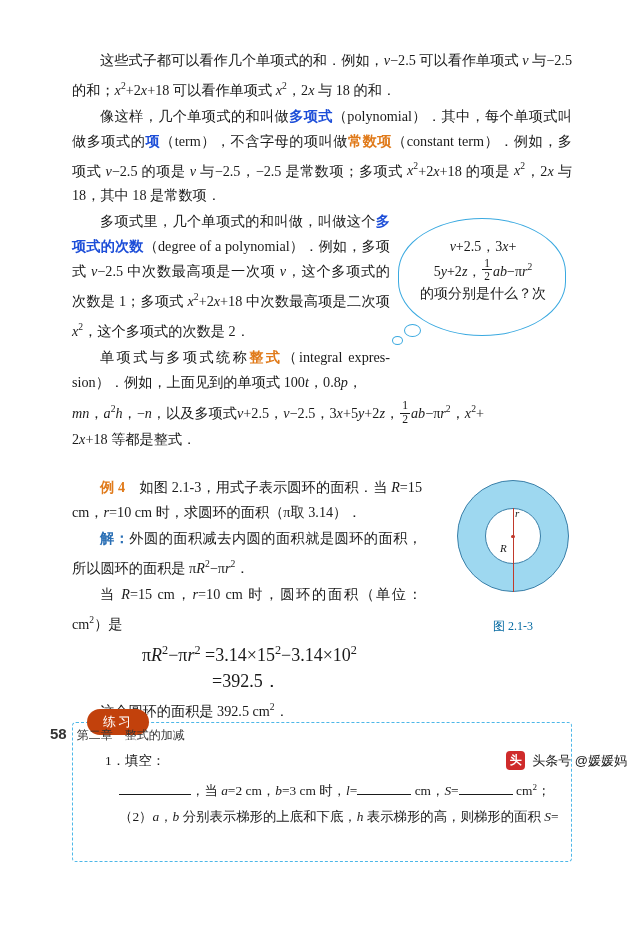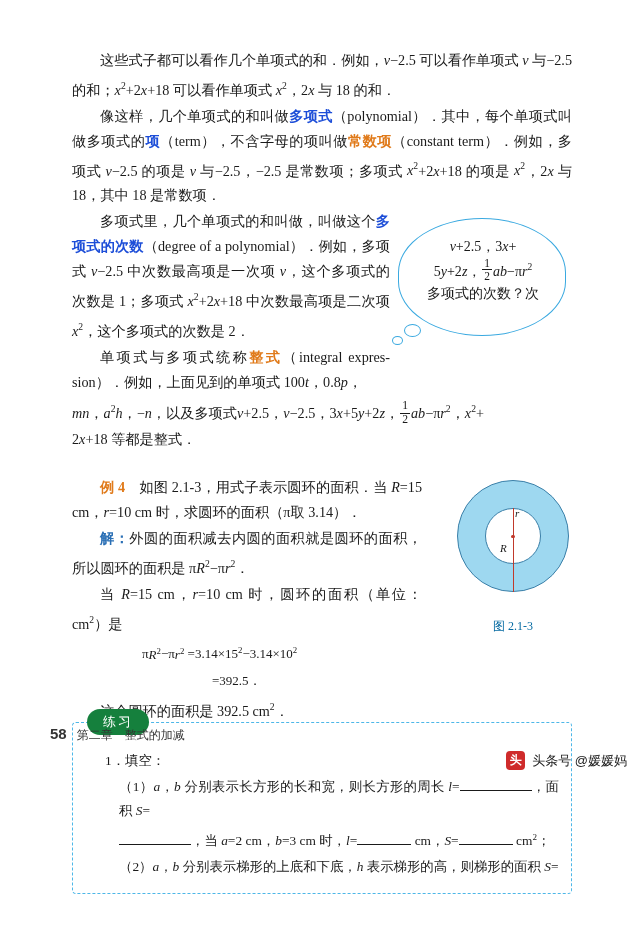--- a/index.html
+++ b/index.html
@@ -167,21 +167,21 @@
     border: 1.5px dashed #4db7e8;
     border-radius: 4px;
     box-sizing: border-box;
     padding: 26px 12px 12px 16px;
     min-height: 140px;
   }
   .practice-tab {
     position: absolute;
     left: 14px;
     top: -14px;
-    background: #15803d;
+    background: #c2410c;
     color: #ffffff;
     font-size: 13px;
     font-family: "Liberation Sans", sans-serif;
     padding: 4px 16px;
     border-radius: 13px;
     letter-spacing: 2px;
   }
   .practice p {
     font-size: 13.4px;
     line-height: 24px;
@@ -218,21 +218,21 @@
     border-radius: 4px;
     background: #cf2b2b;
     color: #fff;
     font-size: 12px;
     line-height: 19px;
     text-align: center;
     font-weight: bold;
   }
   .eq-block {
     margin: 0;
-    font-size: 13px;
+    font-size: 18px;
     line-height: 26px;
   }
   .eq-indent { padding-left: 70px; }
   .eq-indent2 { padding-left: 140px; }
 </style>
 </head>
 <body>
 
 <div class="page">
 
@@ -288,44 +288,41 @@
     </p>
   </div>
 
   <div class="bubble-wrap">
     <div class="bubble"></div>
     <div class="bub-dot d1"></div>
     <div class="bub-dot d2"></div>
     <div class="bubble-text">
       <div><span class="math">v</span>+2.5，3<span class="math">x</span>+</div>
       <div>5<span class="math">y</span>+2<span class="math">z</span>，<span class="frac"><span class="num">1</span><span class="den">2</span></span><span class="math">ab</span>−π<span class="math">r<sup>2</sup></span></div>
-      <div>多项式的次数？次</div>
+      <div>的项分别是什么？次</div>
     </div>
   </div>
 
   <div class="figure">
     <div class="annulus">
       <div class="ring-outer"></div>
       <div class="ring-inner"></div>
       <div class="r-line r-small"></div>
       <div class="r-line r-big"></div>
       <div class="center-dot"></div>
       <div class="lbl-r-small">r</div>
       <div class="lbl-r-big">R</div>
     </div>
     <div class="fig-caption">图 2.1-3</div>
   </div>
 
   <div class="practice">
     <div class="practice-tab">练习</div>
     <p style="padding-left:16px;">1．填空：</p>
     <p style="padding-left:30px;">
-      （1）<span class="math">a</span>，<span class="math">b</span> 分别表示长方形的长和宽，则长方形的周长 <span class="math">l</span>=<span class="blank lg"></span>，面积 <span class="math">S</span>=
-    </p>
-    <p style="padding-left:30px;">
       <span class="blank lg"></span>，当 <span class="math">a</span>=2 cm，<span class="math">b</span>=3 cm 时，<span class="math">l</span>=<span class="blank"></span> cm，<span class="math">S</span>=<span class="blank"></span> cm<sup>2</sup>；
     </p>
     <p style="padding-left:30px;">
       （2）<span class="math">a</span>，<span class="math">b</span> 分别表示梯形的上底和下底，<span class="math">h</span> 表示梯形的高，则梯形的面积 <span class="math">S</span>=
     </p>
   </div>
 
   <div class="footer">
     <span class="pgnum">58</span><span>第二章　整式的加减</span>
   </div>

